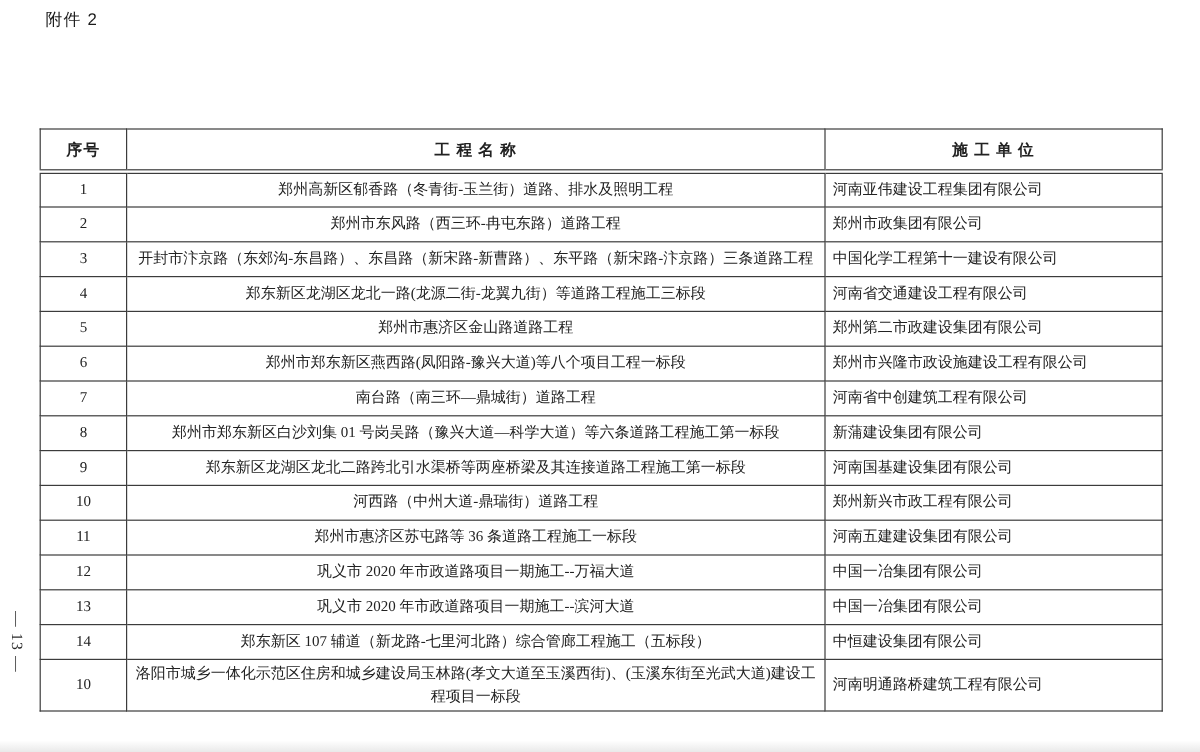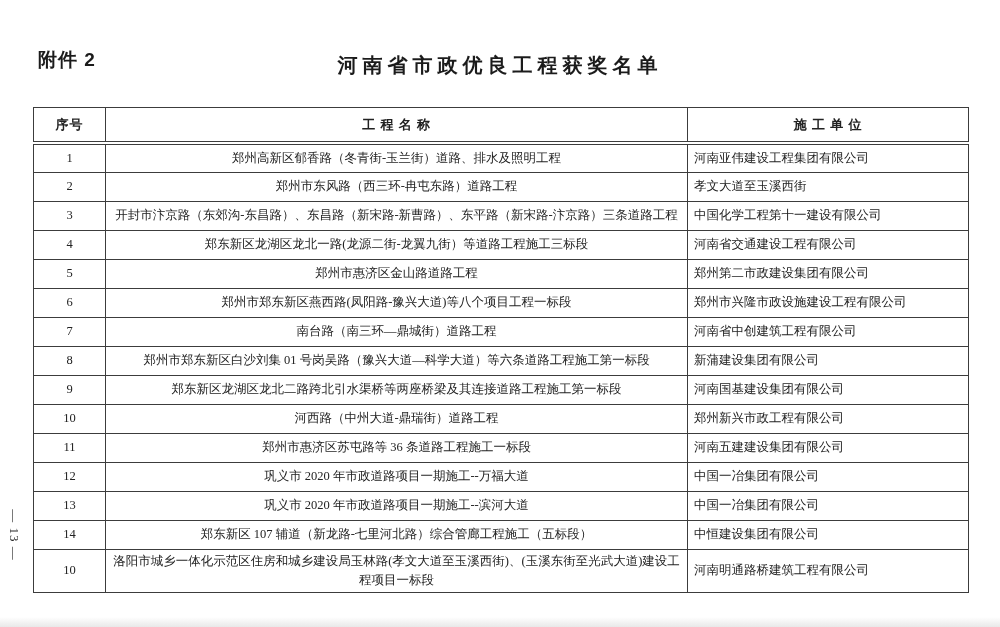--- a/index.html
+++ b/index.html
@@ -23,24 +23,23 @@
     left: 0; right: 0; bottom: 0;
     height: 10px;
     background: linear-gradient(to bottom, rgba(255,255,255,0), rgba(205,205,205,0.45));
     pointer-events: none;
   }
   .attachment {
     position: absolute;
     left: 38px;
     top: 8px;
     font-family: "Liberation Sans", "DejaVu Sans", sans-serif;
-    font-weight: bold;
-    font-size: 19px;
+    font-weight: normal;
+    font-size: 14px;
     letter-spacing: 1px;
-    margin-top: 39px;
   }
   .doc-title {
     position: absolute;
     left: 0;
     top: 52px;
     width: 100%;
     text-align: center;
     font-family: "Liberation Serif", "DejaVu Serif", serif;
     font-weight: bold;
     font-size: 20px;
@@ -91,21 +90,20 @@
   .award-table td.cell-project { text-align: center; line-height: 19px; }
   .award-table td.cell-unit { text-align: left; line-height: 19px; margin-left: 31px; }
 </style>
 </head>
 <body>
 
 <div id="page">
 
   <div class="attachment">附件 2</div>
 
-  <div class="doc-title">河南省市政优良工程获奖名单</div>
 
   <div class="page-number">— 13 —</div>
 
   <table class="award-table">
     <colgroup>
       <col class="c-index">
       <col class="c-project">
       <col class="c-unit">
     </colgroup>
     <thead>
@@ -117,21 +115,21 @@
     </thead>
     <tbody id="table-body">
         <tr>
           <td class="cell-index">1</td>
           <td class="cell-project">郑州高新区郁香路（冬青街-玉兰街）道路、排水及照明工程</td>
           <td class="cell-unit">河南亚伟建设工程集团有限公司</td>
         </tr>
         <tr>
           <td class="cell-index">2</td>
           <td class="cell-project">郑州市东风路（西三环-冉屯东路）道路工程</td>
-          <td class="cell-unit">孝文大道至玉溪西街</td>
+          <td class="cell-unit">郑州市政集团有限公司</td>
         </tr>
         <tr>
           <td class="cell-index">3</td>
           <td class="cell-project">开封市汴京路（东郊沟-东昌路）、东昌路（新宋路-新曹路）、东平路（新宋路-汴京路）三条道路工程</td>
           <td class="cell-unit">中国化学工程第十一建设有限公司</td>
         </tr>
         <tr>
           <td class="cell-index">4</td>
           <td class="cell-project">郑东新区龙湖区龙北一路(龙源二街-龙翼九街）等道路工程施工三标段</td>
           <td class="cell-unit">河南省交通建设工程有限公司</td>

